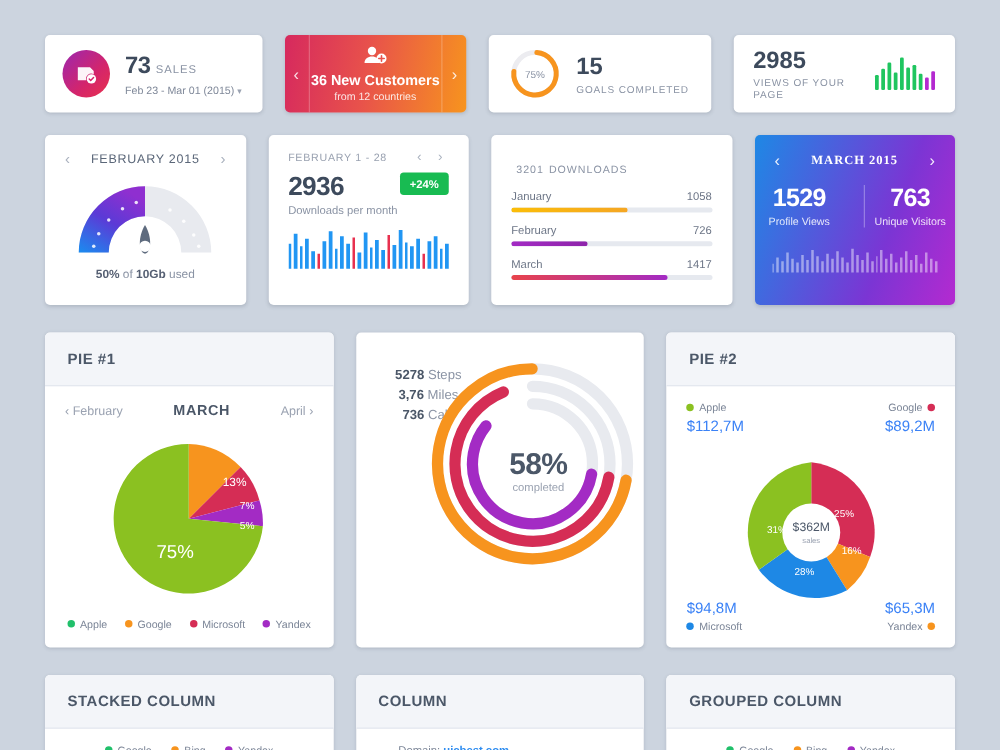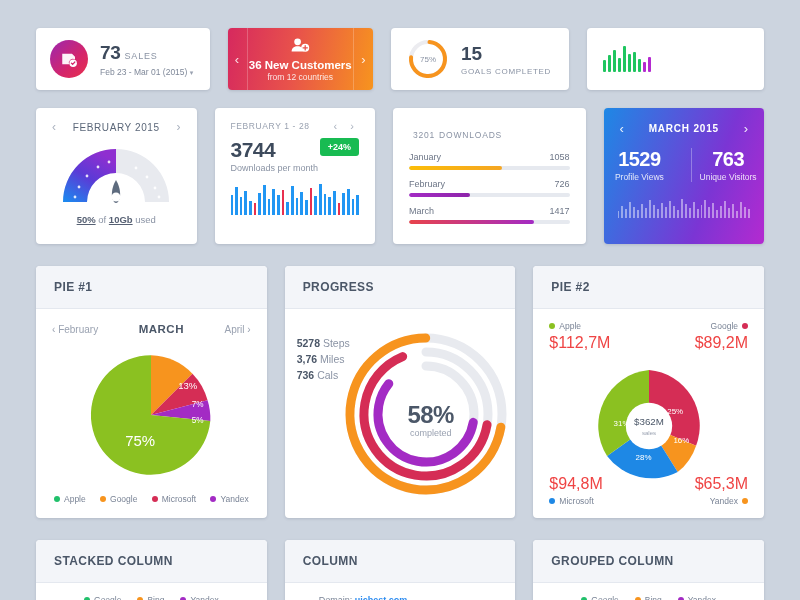--- a/index.html
+++ b/index.html
@@ -62,21 +62,21 @@
   .spark { display: flex; align-items: flex-end; gap: 2px; height: 26px; }
   .spark i { width: 3px; display: block; border-radius: 1px; }
 
   
   .r2 { height: 136px; flex: 1; }
   .navhead { display: flex; align-items: center; justify-content: space-between;
              padding: 12px 16px 0; }
   .navhead .t { font-size: 10px; font-weight: normal; color: #5b6779; letter-spacing: .6px; }
   .navhead .a { font-size: 12px; color: #aab2bf; }
   .gauge-foot { text-align: center; font-size: 9.5px; color: #8a93a4; margin-top: 4px; }
-  .gauge-foot b { color: #566073; text-decoration: underline; }
+  .gauge-foot b { color: #566073; }
 
   .dl-head { display: flex; justify-content: space-between; align-items: center;
              padding: 12px 16px 0; }
   .dl-range { font-size: 8.5px; color: #99a1b0; letter-spacing: .6px; }
   .dl-arrows { color: #aab2bf; font-size: 11px; letter-spacing: 5px; }
   .dl-body { display: flex; justify-content: space-between; align-items: flex-start;
              padding: 6px 16px 0; }
   .dl-num { font-size: 21px; font-weight: bold; color: #3d4a5c; letter-spacing: -.5px;}
   .dl-sub { font-size: 9px; color: #8a93a4; margin-top: 1px; }
   .badge { background: #18bb52; color: #fff; font-size: 9px; font-weight: bold;
@@ -91,21 +91,21 @@
                      letter-spacing: .8px; margin-left: 4px;}
   .prow { margin-top: 9px; }
   .prow .l { display: flex; justify-content: space-between; font-size: 9px; color: #6d7687; }
   .ptrack { height: 4px; background: #e6e9ef; border-radius: 2px; margin-top: 4px; overflow: hidden;}
   .pfill { height: 100%; border-radius: 2px; }
 
   .mar-card { background: linear-gradient(110deg,#1e88e5 0%,#7b35d4 65%,#b42ad0 100%);
               position: relative; color: #fff; }
   .mar-head { display: flex; align-items: center; justify-content: space-between;
               padding: 13px 16px 0; }
-  .mar-head .t { font-size: 10px; font-weight: bold; letter-spacing: .8px; }
+  .mar-head .t { font-size: 10px; font-weight: bold; letter-spacing: .8px; font-family: Liberation Serif, serif; }
   .mar-head .a { font-size: 13px; opacity: .9; }
   .mar-stats { display: flex; margin-top: 12px; gap: 16px; }
   .mar-stat { flex: 1; text-align: center; }
   .mar-stat.sep { border-left: 1px solid rgba(255,255,255,.3); }
   .mar-stat .n { font-size: 20px; font-weight: bold; letter-spacing: -.5px; }
   .mar-stat .l { font-size: 8.5px; opacity: .85; margin-top: 1px; }
   .mar-spark { display: flex; align-items: flex-end; gap: 2px; height: 30px;
                padding: 0 14px; margin-top: 6px; }
   .mar-spark i { width: 3px; display: block; background: rgba(255,255,255,.45); }
 
@@ -116,25 +116,25 @@
   .cbody { flex: 1; padding: 14px 16px; position: relative; }
 
   .pienav { display: flex; align-items: center; justify-content: space-between;
             font-size: 10px; color: #9aa2b1; }
   .pienav .cur { font-size: 11.5px; font-weight: bold; color: #4b5768; letter-spacing: .5px;}
   .pielegend { display: flex; justify-content: space-between; font-size: 8.5px; color: #7a8496;
                padding: 0 2px; }
   .pielegend span { display: flex; align-items: center; gap: 4px; }
   .dot { width: 6px; height: 6px; border-radius: 50%; display: inline-block; }
 
-  .arcrow { font-size: 10.5px; color: #8a93a4; text-align: left; }
+  .arcrow { font-size: 10.5px; color: #8a93a4; text-align: center; }
   .arcrow b { color: #4b5768; font-weight: bold; }
 
   .p2corner { position: absolute; font-size: 8.5px; color: #7a8496; }
-  .p2val { font-size: 16px; color: #ef4444; margin-top: 3px; }
+  .p2val { font-size: 12px; color: #3b82f6; margin-top: 3px; }
   .p2legrow { display: flex; align-items: center; gap: 4px; }
 
   
   .r4 { flex: 1; height: 120px; display: flex; flex-direction: column; }
   .b-legend { display: flex; gap: 16px; justify-content: center; font-size: 8.5px;
               color: #7a8496; padding-top: 12px; }
   .b-legend span { display: flex; align-items: center; gap: 4px; }
   .domain { font-size: 9px; color: #7a8496; padding-top: 12px; padding-left: 34px; }
   .domain a { color: #2d8cf0; text-decoration: none; font-weight: bold; }
 </style>
@@ -190,20 +190,24 @@
         </svg>
         <div style="position:absolute;inset:0;display:flex;align-items:center;justify-content:center;font-size:8px;color:#8a93a4;">75%</div>
       </div>
       <div>
         <div class="goals-num">15</div>
         <div class="goals-lbl">GOALS COMPLETED</div>
       </div>
     </div>
 
     <div class="card r1 views-card">
+      <div>
+        <div class="views-num">2985</div>
+        <div class="views-lbl">VIEWS OF YOUR PAGE</div>
+      </div>
       <div class="spark" id="views-spark">
           <i style="height: 12px; background: rgb(31, 197, 95);"></i>
           <i style="height: 17px; background: rgb(31, 197, 95);"></i>
           <i style="height: 22px; background: rgb(31, 197, 95);"></i>
           <i style="height: 14px; background: rgb(31, 197, 95);"></i>
           <i style="height: 26px; background: rgb(31, 197, 95);"></i>
           <i style="height: 18px; background: rgb(31, 197, 95);"></i>
           <i style="height: 20px; background: rgb(31, 197, 95);"></i>
           <i style="height: 13px; background: rgb(31, 197, 95);"></i>
           <i style="height: 10px; background: rgb(180, 42, 208);"></i>
@@ -250,21 +254,21 @@
       </div>
     </div>
 
     <div class="card r2">
       <div class="dl-head">
         <span class="dl-range">FEBRUARY 1 - 28</span>
         <span class="dl-arrows">‹ ›</span>
       </div>
       <div class="dl-body">
         <div>
-          <div class="dl-num">3744</div>
+          <div class="dl-num">2936</div>
           <div class="dl-sub">Downloads per month</div>
         </div>
         <span class="badge">+24%</span>
       </div>
       <div class="dl-spark" id="dl-spark">
           <i style="height: 20px; background: rgb(33, 150, 243);"></i>
           <i style="height: 28px; background: rgb(33, 150, 243);"></i>
           <i style="height: 18px; background: rgb(33, 150, 243);"></i>
           <i style="height: 24px; background: rgb(33, 150, 243);"></i>
           <i style="height: 14px; background: rgb(33, 150, 243);"></i>
@@ -432,23 +436,20 @@
             </span>
             <span>
               <span class="dot" style="background: rgb(163, 43, 196);"></span>
               <span>Yandex</span>
             </span>
           </div>
       </div>
     </div>
 
     <div class="card r3">
-      <div class="chead">
-        <div class="t">PROGRESS</div>
-      </div>
       <div class="cbody">
         <div style="position:absolute;left:12px;top:28px;width:92px;" id="prog-labels">
             <div class="arcrow" style="margin-bottom: 4px;"><b>5278</b> <span>Steps</span></div>
             <div class="arcrow" style="margin-bottom: 4px;"><b>3,76</b> <span>Miles</span></div>
             <div class="arcrow" style="margin-bottom: 4px;"><b>736</b> <span>Cals</span></div>
           </div>
         <div style="position:absolute;left:50px;top:14px;">
           <svg width="182" height="182" viewBox="0 0 182 182">
             <g transform="rotate(-90 91 91)">
               <circle cx="91" cy="91" r="76" fill="none" stroke="#e8eaef" stroke-width="9" stroke-linecap="round" stroke-dasharray="344 478"></circle>

